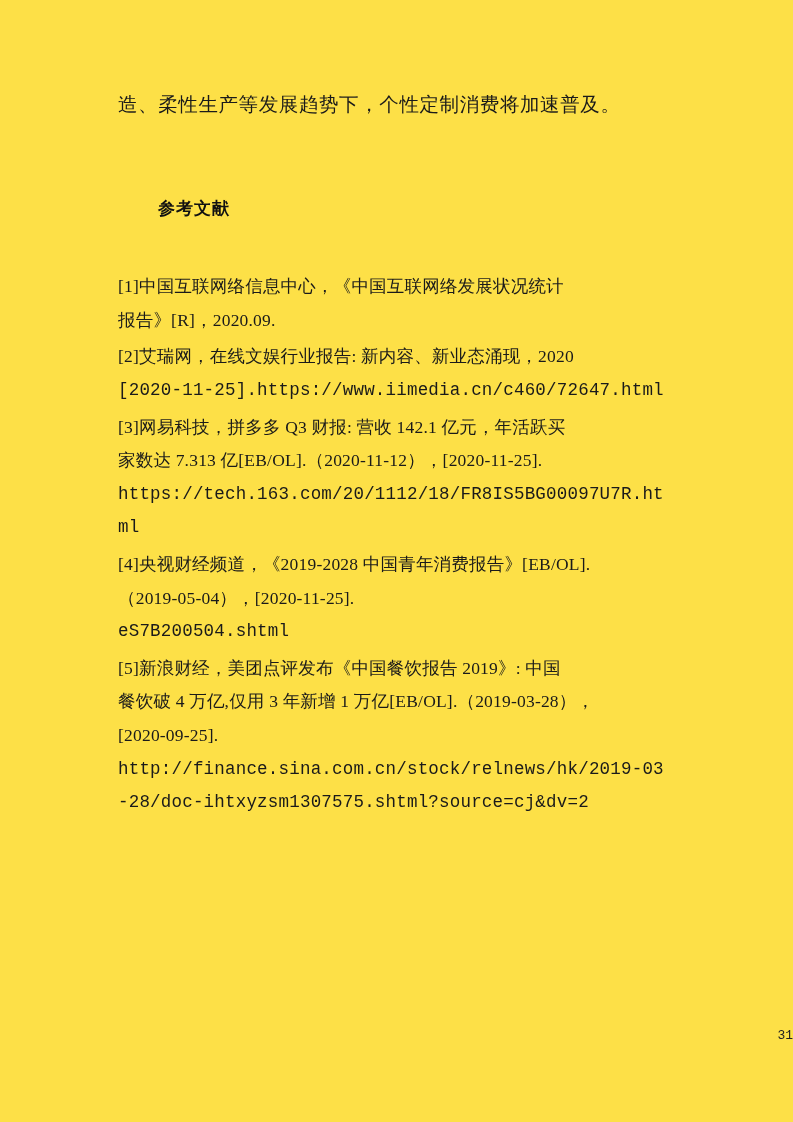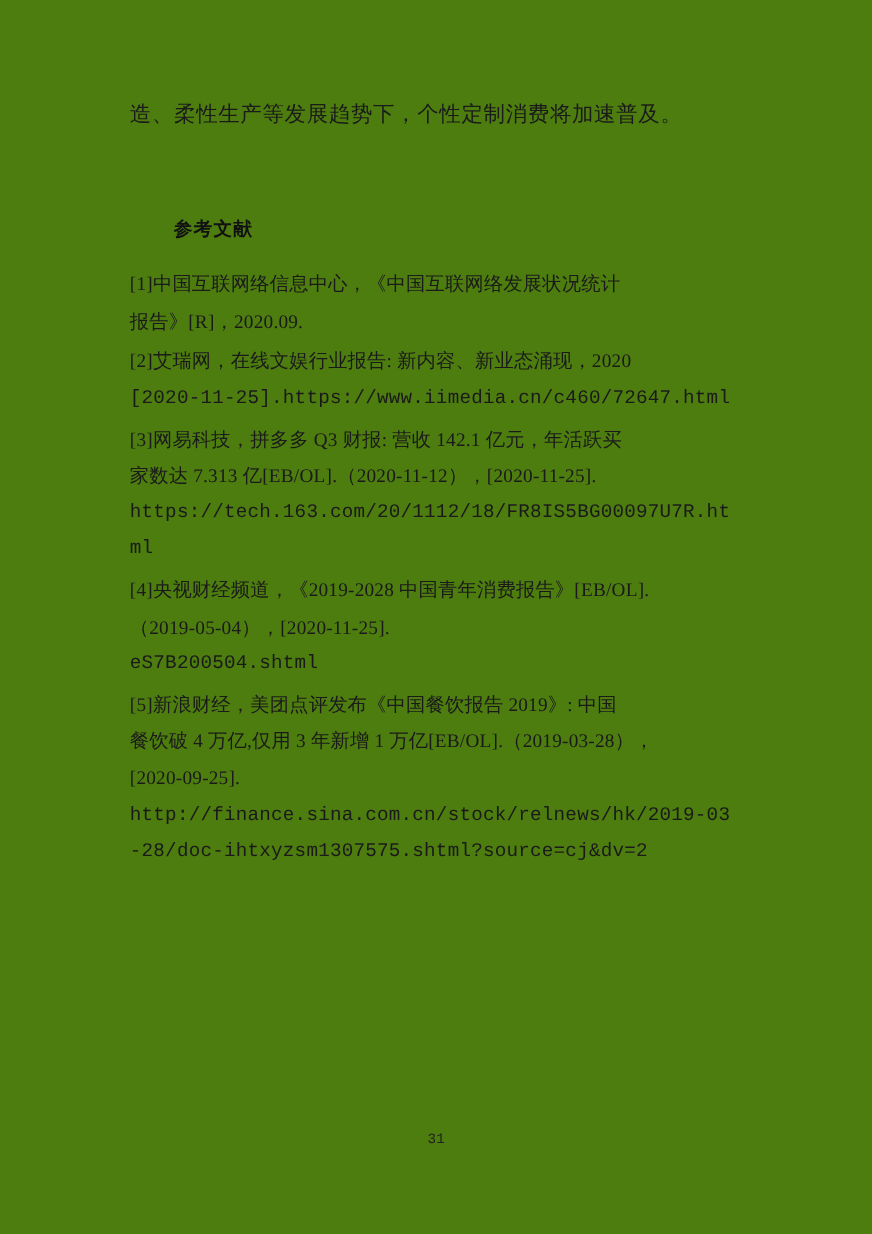--- a/index.html
+++ b/index.html
@@ -13,21 +13,21 @@
     position: relative;
     font-family: "Liberation Serif", serif;
     color: #1a1a1a;
     overflow: hidden;
   }
   .page {
     position: absolute;
     top: 0; left: 0;
     width: 793px;
     height: 1122px;
-    background: #4d7c0f;
+    background: #fde047;
   }
   .content {
     position: absolute;
     left: 118px;
     top: 90px;
     width: 560px;
   }
   .para-continue {
     font-size: 19.5px;
     line-height: 1.5;
@@ -37,40 +37,40 @@
   }
   .section-heading {
     font-family: "DejaVu Sans", sans-serif;
     font-weight: bold;
     font-size: 17px;
     letter-spacing: 1px;
     margin: 78px 0 0 40px;
     color: #111;
   }
   .ref-list {
-    margin-top: 22px;
+    margin-top: 50px;
   }
   .ref {
     font-size: 17.5px;
     line-height: 1.92;
     letter-spacing: 0.2px;
     margin: 0 0 3px 0;
     text-align: justify;
     text-justify: inter-character;
   }
   .mono {
     font-family: "Liberation Mono", monospace;
     letter-spacing: 0.2px;
   }
   .page-number {
     position: absolute;
     left: 0;
     right: 0;
     top: 1028px;
-    text-align: center;
+    text-align: right;
     font-family: "Liberation Mono", monospace;
     font-size: 13px;
     color: #222;
   }
 </style>
 </head>
 <body>
 
 <div class="page">
   <div class="content">

